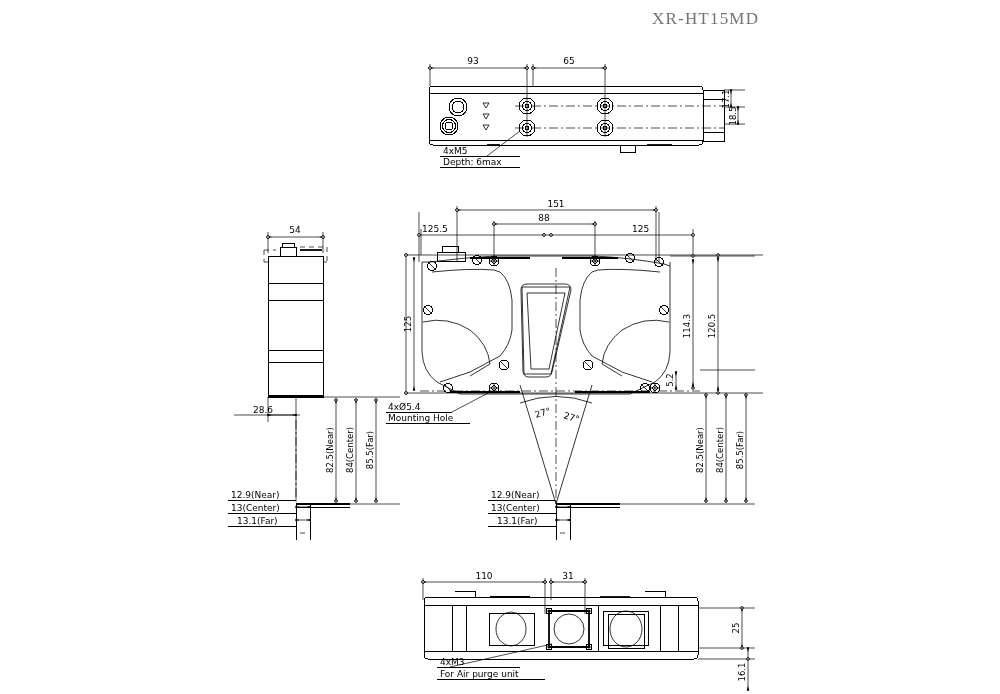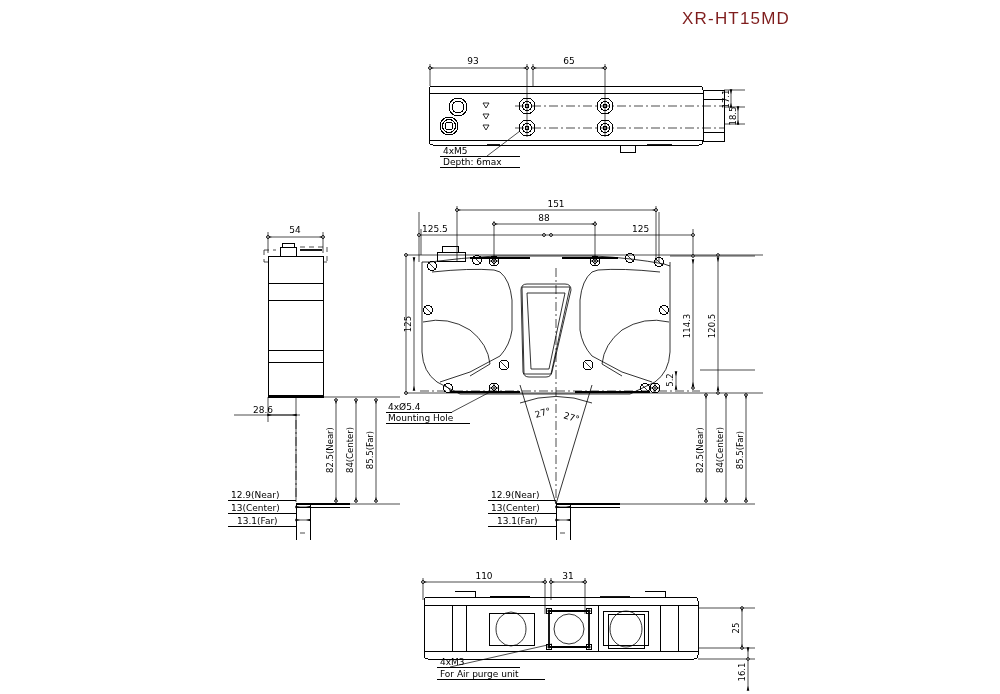--- a/index.html
+++ b/index.html
@@ -25,26 +25,25 @@
     position: absolute;
     left: 0;
     top: 0;
     width: 1000px;
     height: 694px;
   }
   .title-text {
     position: absolute;
     left: 652px;
     top: 9px;
-    font-family: Liberation Sans, sans-serif;
+    font-family: Liberation Serif, serif;
     font-size: 17px;
     letter-spacing: 1.2px;
-    color: #7f1d1d;
+    color: #737373;
     white-space: nowrap;
-    margin-left: 30px;
   }
 </style>
 </head>
 <body>
 
 <div id="sheet">
 
   <div class="title-text">XR-HT15MD</div>
 
   <svg id="drawing-svg" viewBox="0 0 1000 694" xmlns="http://www.w3.org/2000/svg">

